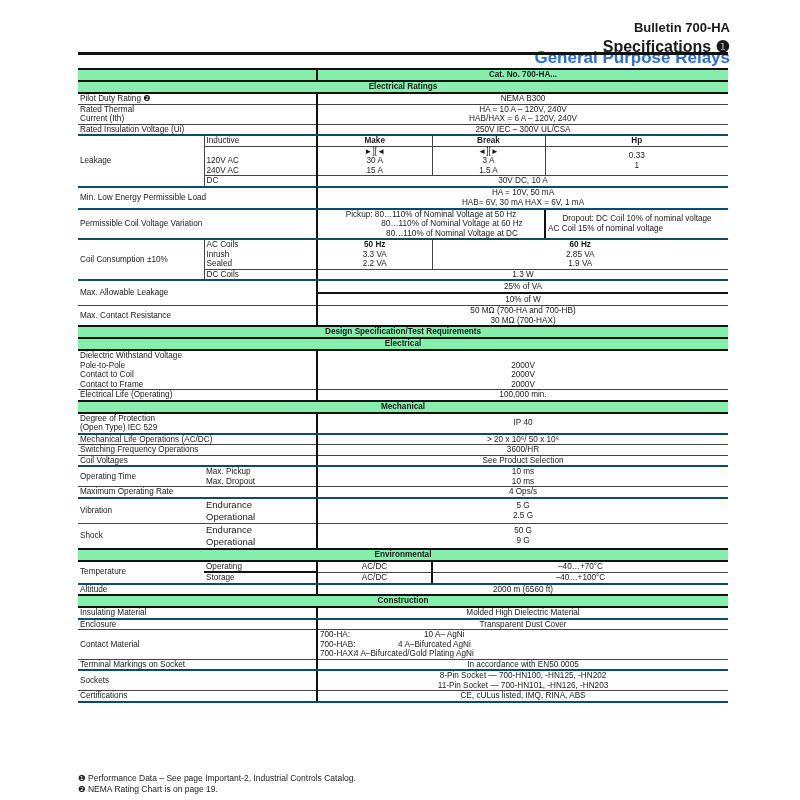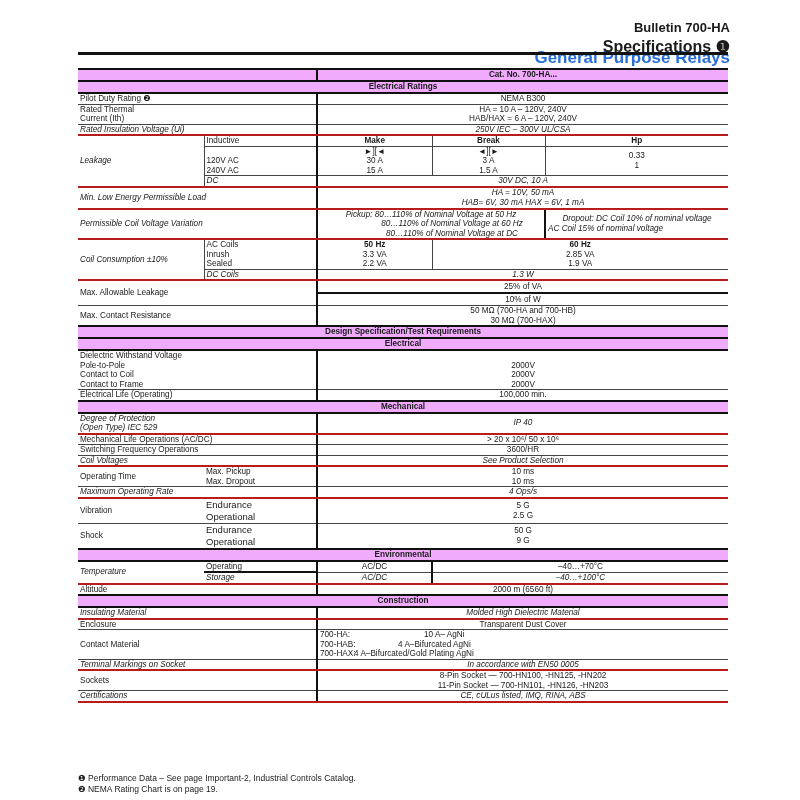--- a/index.html
+++ b/index.html
@@ -4,22 +4,22 @@
 <style>
   html, body { margin:0; padding:0; background:#ffffff; }
   body { width:800px; height:800px; position:relative; overflow:hidden; font-family:"Liberation Sans", sans-serif; color:#1a1a1a; }
   .hdr { position:absolute; right:70px; text-align:right; }
   .bulletin { top:20px; font-weight:bold; font-size:13px; }
   .title { top:16px; font-weight:bold; font-size:17px; color:#2a6fd6;margin-top:32px; }
   .specs { top:37px; font-weight:bold; font-size:16px; }
   .topbar { position:absolute; left:78px; top:52px; width:650px; height:3px; background:#111; }
   table { position:absolute; left:78px; top:68px; width:650px; border-collapse:collapse; font-size:8.2px; line-height:9.5px; table-layout:fixed; }
   td { padding:0 2px; vertical-align:middle; border-top:1px solid #444; border-bottom:1px solid #444; }
-  td.thick { border-bottom:2px solid #b91c1c;font-style:italic; }
-  tr.band td { background:#f0abfc; font-weight:bold; text-align:center; border-top:2px solid #111; border-bottom:2px solid #111; height:10px; }
+  td.thick { border-bottom:2px solid #0c4a6e; }
+  tr.band td { background:#86efac; font-weight:bold; text-align:center; border-top:2px solid #111; border-bottom:2px solid #111; height:10px; }
   td.lab { border-right:2px solid #111; }
   td.sub { border-left:1px solid #444; }
   td.val { text-align:center;margin-top:36px; }
   td.vl { border-left:1px solid #444; }
   td.vl2 { border-left:2px solid #111; }
   .b { font-weight:bold; }
   .fn { position:absolute; left:78px; font-size:8.5px; color:#222; }
   .fn1 { top:773px; } .fn2 { top:784px; }
   .r { text-align:left; }
 </style>

